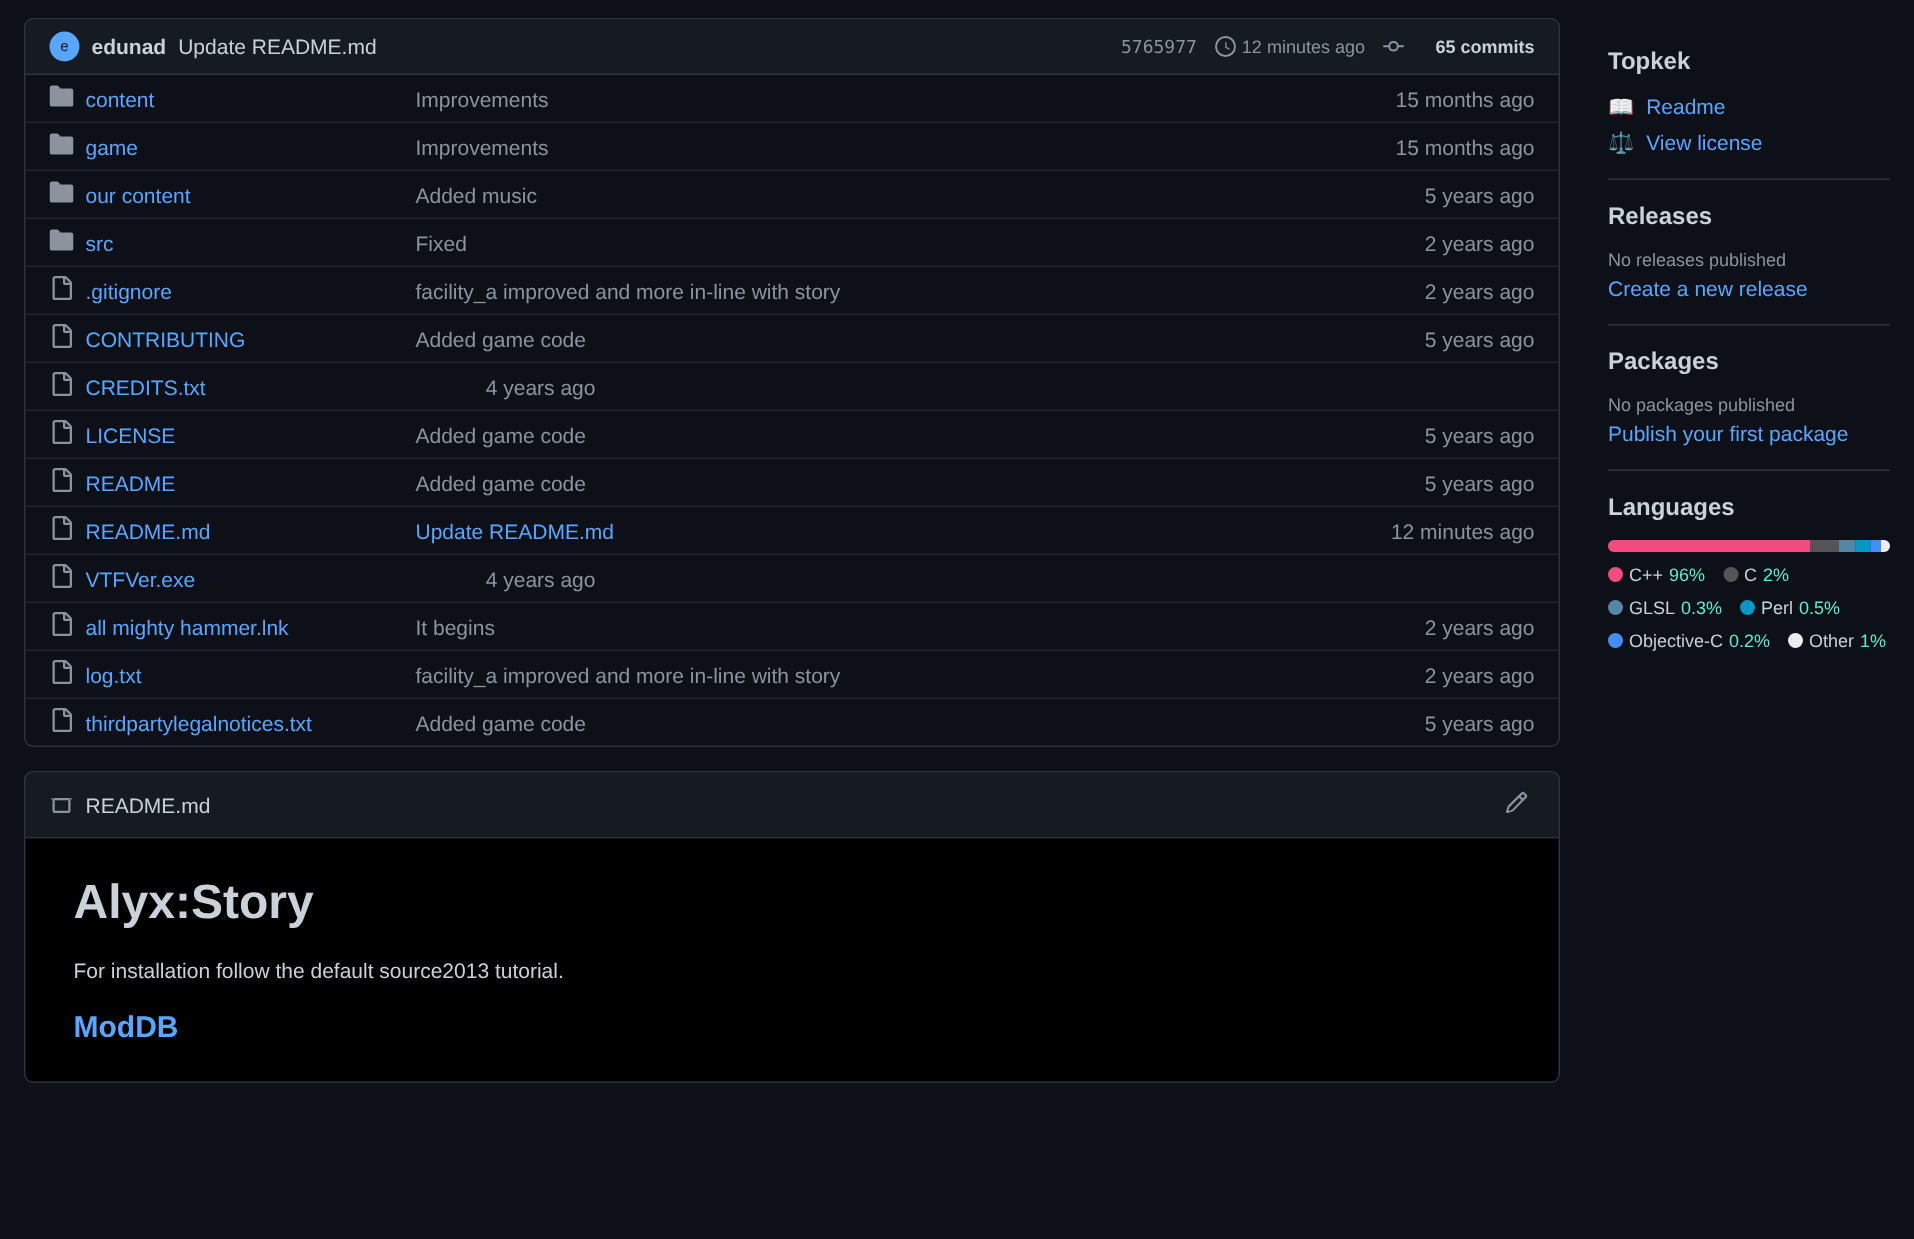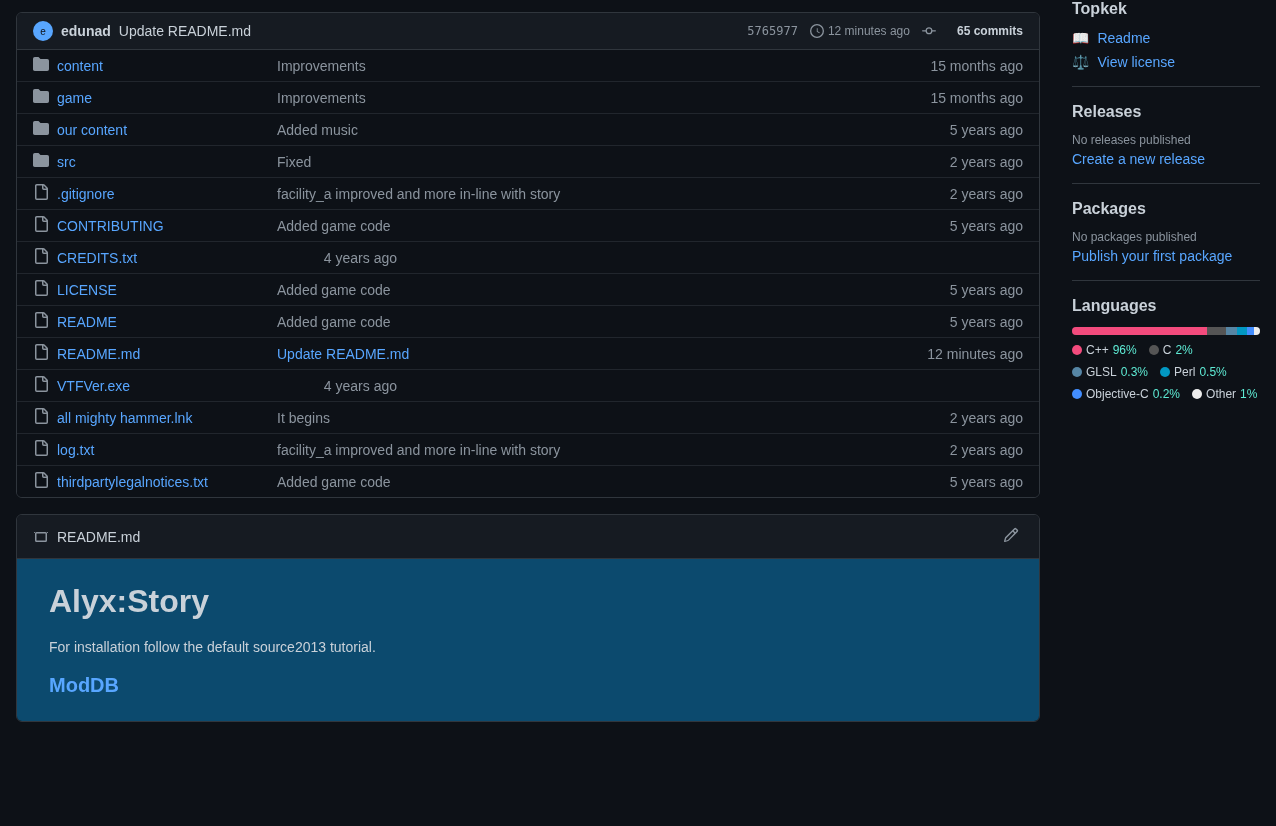--- a/index.html
+++ b/index.html
@@ -11,22 +11,23 @@
       display: flex;
       min-height: 826px;
     }
     .main-content {
       flex: 1;
       padding: 12px 16px;
       max-width: 1100px;
     }
     .sidebar {
       width: 220px;
-      padding: 0 16px;
+      padding: 20px 16px;
       flex-shrink: 0;
+      margin-top: 13px;
     }
 
     
     .file-table {
       border: 1px solid #30363d;
       border-radius: 6px;
       overflow: hidden;
       margin-bottom: 16px;
     }
 
@@ -131,21 +132,21 @@
       border-bottom: 1px solid #30363d;
     }
     .readme-title-area {
       display: flex;
       align-items: center;
       gap: 8px;
       color: #c9d1d9;
     }
     .readme-body {
       padding: 24px 32px;
-      background: #0c4a6e;
+      background: #000000;
     }
     .readme-h1 {
       font-size: 32px;
       font-weight: 600;
       color: #c9d1d9;
       margin-bottom: 16px;
     }
     .readme-p {
       color: #c9d1d9;
       margin-bottom: 16px;

